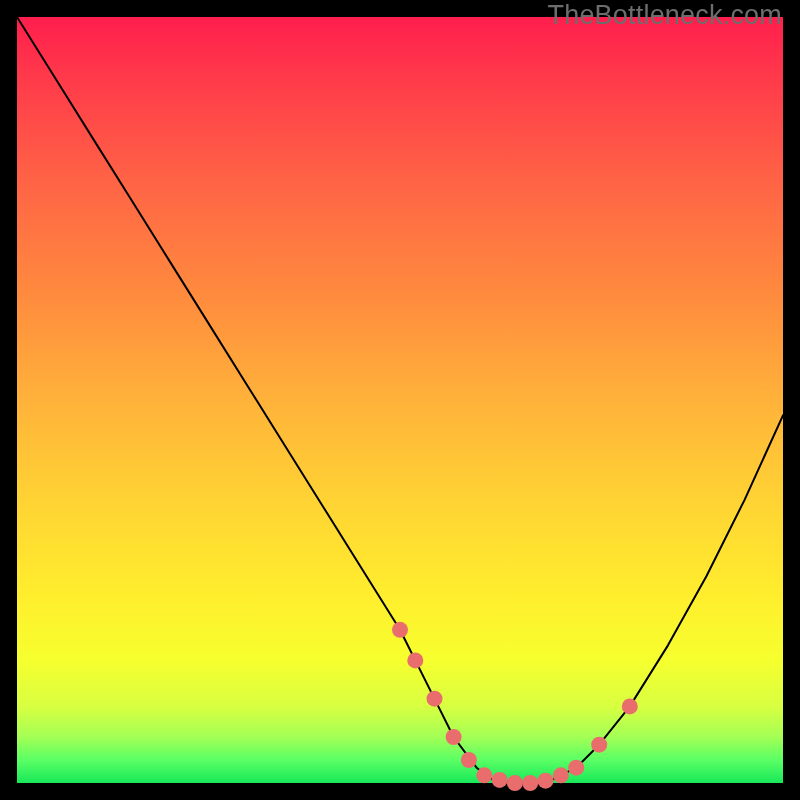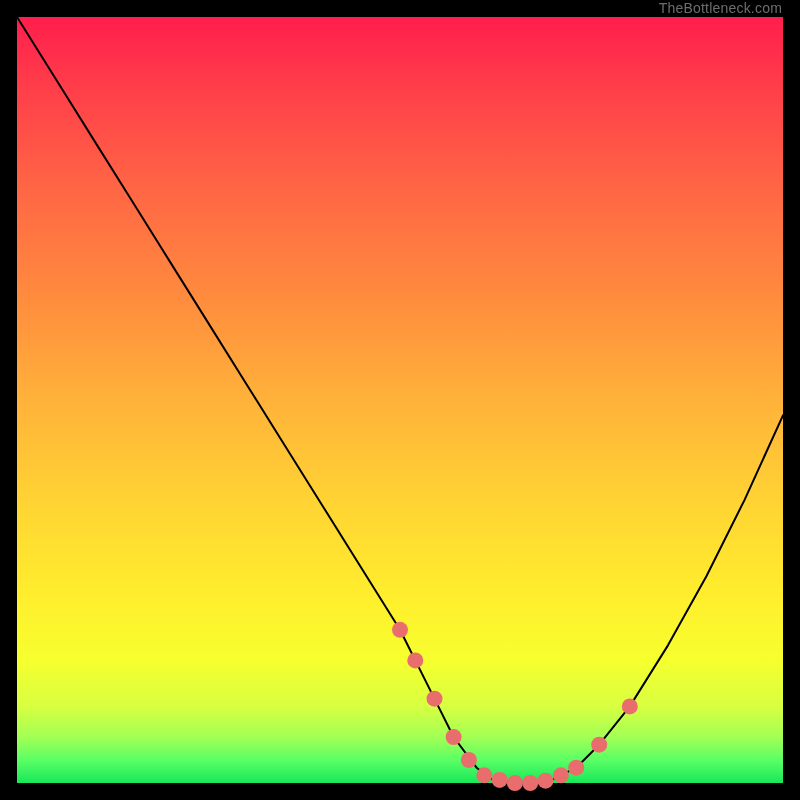--- a/index.html
+++ b/index.html
@@ -39,21 +39,21 @@
       #a3ff55 94%,
       #5aff65 97%,
       #18e858 100%
     );
   }
   .attribution {
     position: absolute;
     top: 0px;
     right: 18px;
     color: #6d6d6d;
-    font-size: 14px;
+    font-size: 27px;
     font-weight: 500;
     letter-spacing: 0.2px;
     user-select: none;
   }
   svg.curve-layer {
     position: absolute;
     left: 17px;
     top: 17px;
     width: 766px;
     height: 766px;

